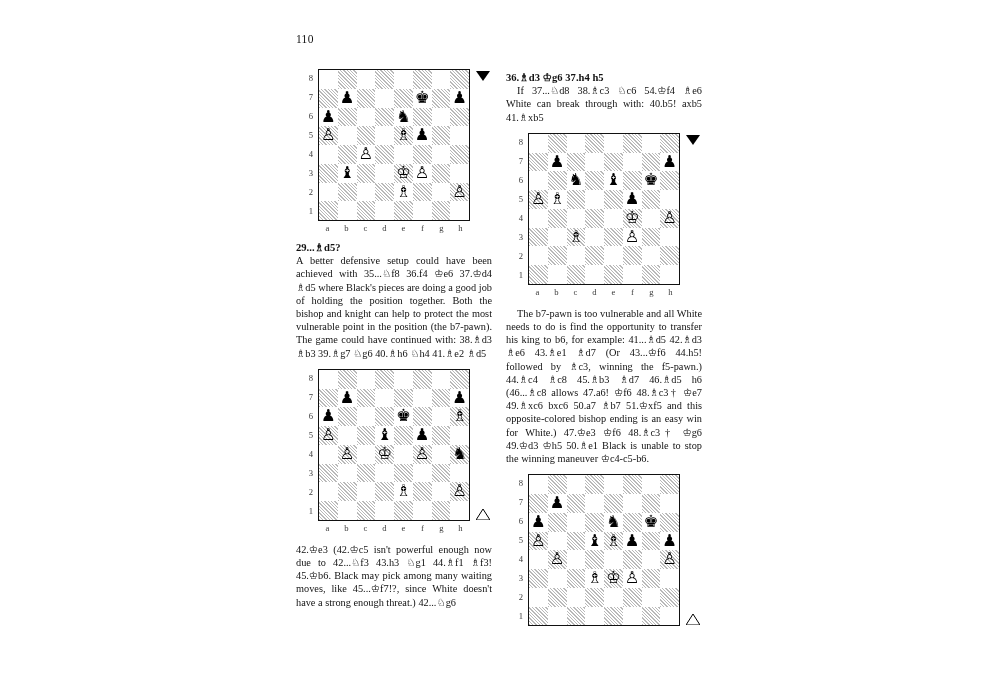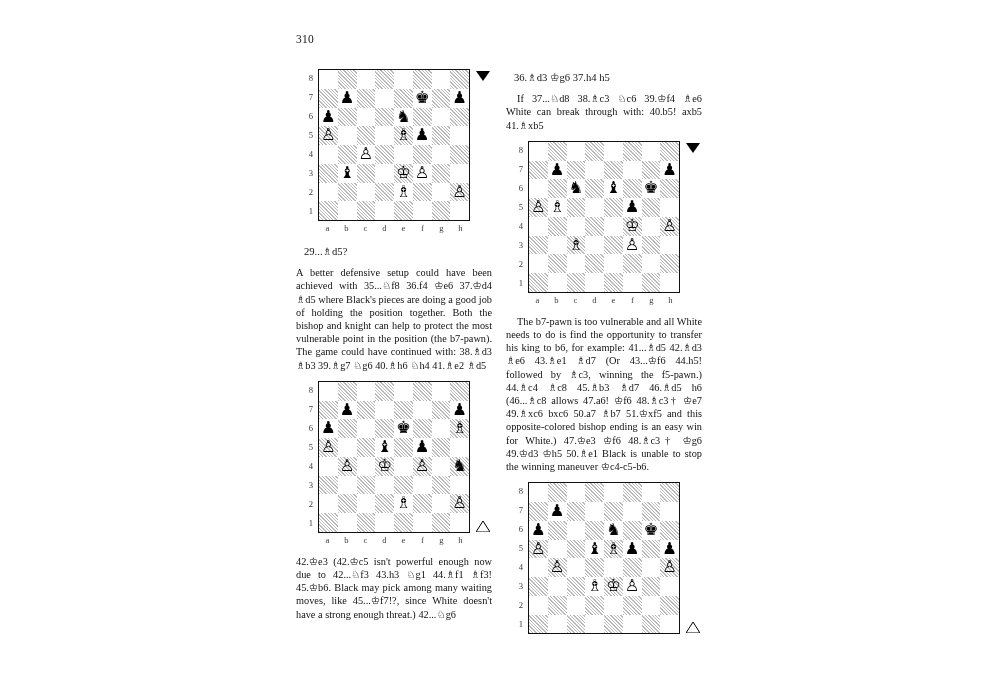--- a/index.html
+++ b/index.html
@@ -62,23 +62,23 @@
     line-height: 13.2px;
     text-align: justify;
     text-justify: inter-word;
     hyphens: auto;
   }
   p.indent { text-indent: 11px; }
   p.gap  { }
   p.gap-sm { margin-top: 6px; }
   .movehead {
     font-size: 10.6px;
-    font-weight: normal;
+    font-weight: bold;
     line-height: 13.2px;
-    margin: 8px;
+    margin: 0;
   }
   .movehead.gap { margin-top: 11px; }
 
   
   .diagram {
     position: relative;
     margin: 9px 0 4px 0;
   }
   .diagram-inner {
     position: relative;
@@ -173,21 +173,21 @@
     width: 14px;
     height: 11px;
   }
 </style>
 </head>
 <body>
 
 <div class="page">
 
   <div class="runhead">
-    <span class="folio">310</span>
+    <span class="folio">110</span>
   </div>
 
   <div class="col col-left">
 
     <div class="diagram">
       <div class="diagram-inner" style="height: 168px;">
           <div class="board-wrap">
             <div class="ranks">
               <span>8</span>
               <span>7</span>
@@ -434,21 +434,21 @@
         </div>
     </div>
 
     <p class="body gap-sm">42.♔e3 (42.♔c5 isn't powerful enough now due to 42...♘f3 43.h3 ♘g1 44.♗f1 ♗f3! 45.♔b6. Black may pick among many waiting moves, like 45...♔f7!?, since White doesn't have a strong enough threat.) 42...♘g6</p>
   </div>
 
   <div class="col col-right">
 
 
     <p class="movehead gap">36.♗d3 ♔g6 37.h4 h5</p>
-    <p class="body indent">If 37...♘d8 38.♗c3 ♘c6 39.♔f4 ♗e6 White can break through with: 40.b5! axb5 41.♗xb5</p>
+    <p class="body indent">If 37...♘d8 38.♗c3 ♘c6 54.♔f4 ♗e6 White can break through with: 40.b5! axb5 41.♗xb5</p>
 
     <div class="diagram">
       <div class="diagram-inner" style="height: 168px;">
           <div class="board-wrap">
             <div class="ranks">
               <span>8</span>
               <span>7</span>
               <span>6</span>
               <span>5</span>
               <span>4</span>

